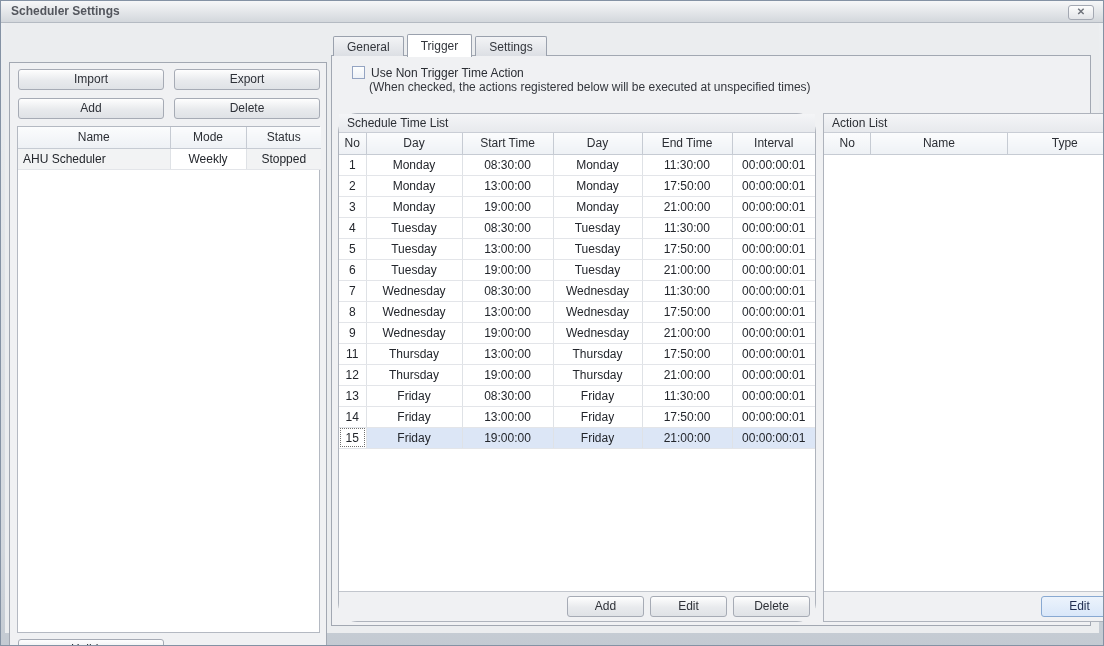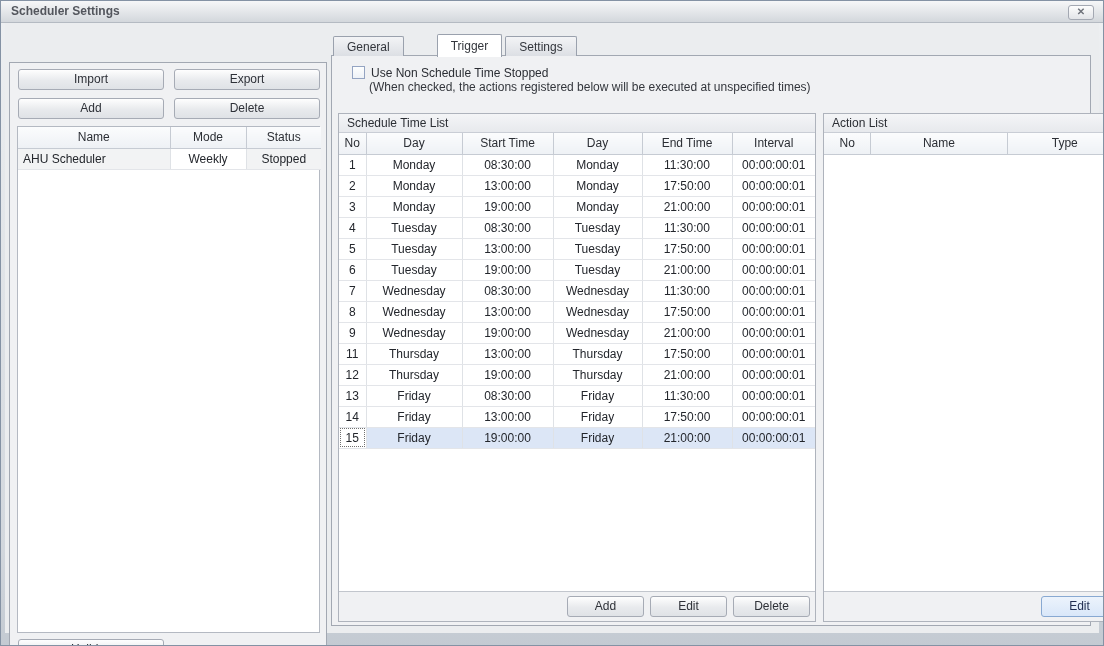--- a/index.html
+++ b/index.html
@@ -65,39 +65,39 @@
 
   
   .tabs { position:absolute; left:332px; top:32px; height:23px; display:flex; align-items:flex-end; gap:3px; z-index:3; }
   .tab {
     height:20px; line-height:20px; padding:0 13px;
     background:linear-gradient(#f3f4f6, #dcdfe4);
     border:1px solid #9aa1ad; border-bottom:none; border-radius:2px 2px 0 0;
     color:#33363c; cursor:default;
   }
   .tab.active {
-    height:23px; line-height:22px; background:#fff; position:relative; z-index:4; margin-bottom:-1px;margin-left:30px;
+    height:23px; line-height:22px; background:#fff; position:relative; z-index:4; margin-bottom:-1px;
   }
   .tab-panel {
     position:absolute; left:330px; top:54px; width:760px; height:571px;
     background:#f0f1f3; border:1px solid #a2a8b2;
   }
 
   
   .checkbox-row { position:absolute; left:351px; top:64px; height:15px; display:flex; align-items:center; z-index:2; }
   .checkbox {
     width:13px; height:13px; background:linear-gradient(#fdfefe,#eef2f7);
     border:1px solid #94a4c2; margin-right:6px;
   }
   .checkbox-label { color:#2a2d33; }
   .note-text { position:absolute; left:368px; top:79px; color:#33363c; z-index:2; }
 
   
   .group-box { position:absolute; top:112px; background:#fff; border:1px solid #aeb3bc; z-index:2; }
-  .group-schedule { left:337px; width:478px; height:509px; }
+  .group-schedule { left:337px; width:478px; height:509px;border-radius:19px; }
   .group-action  { left:822px; width:300px; height:509px; }
   .group-label {
     height:19px; line-height:19px; padding-left:8px;
     background:linear-gradient(#f4f5f7, #e7e9ed);
     border-bottom:1px solid #c9cdd5; color:#2b2e34;
   }
   .list-area { position:absolute; left:0; top:19px; right:0; bottom:30px; background:#fff; overflow:hidden; }
   .btn-strip {
     position:absolute; left:0; right:0; bottom:0; height:30px;
     background:#f0f1f3; border-top:1px solid #c2c6cd;
@@ -163,21 +163,21 @@
   <div class="tabs">
     <div class="tab">General</div>
     <div class="tab active">Trigger</div>
     <div class="tab">Settings</div>
   </div>
 
   <div class="tab-panel"></div>
 
   <div class="checkbox-row">
     <div class="checkbox"></div>
-    <span class="checkbox-label">Use Non Schedule Time Stopped</span>
+    <span class="checkbox-label">Use Non Trigger Time Action</span>
   </div>
   <div class="note-text">(When checked, the actions registered below will be executed at unspecified times)</div>
 
   <div class="group-box group-schedule">
     <div class="group-label">Schedule Time List</div>
     <div class="list-area">
       <table>
         <colgroup>
           <col style="width:27px">
             <col style="width:96px">

